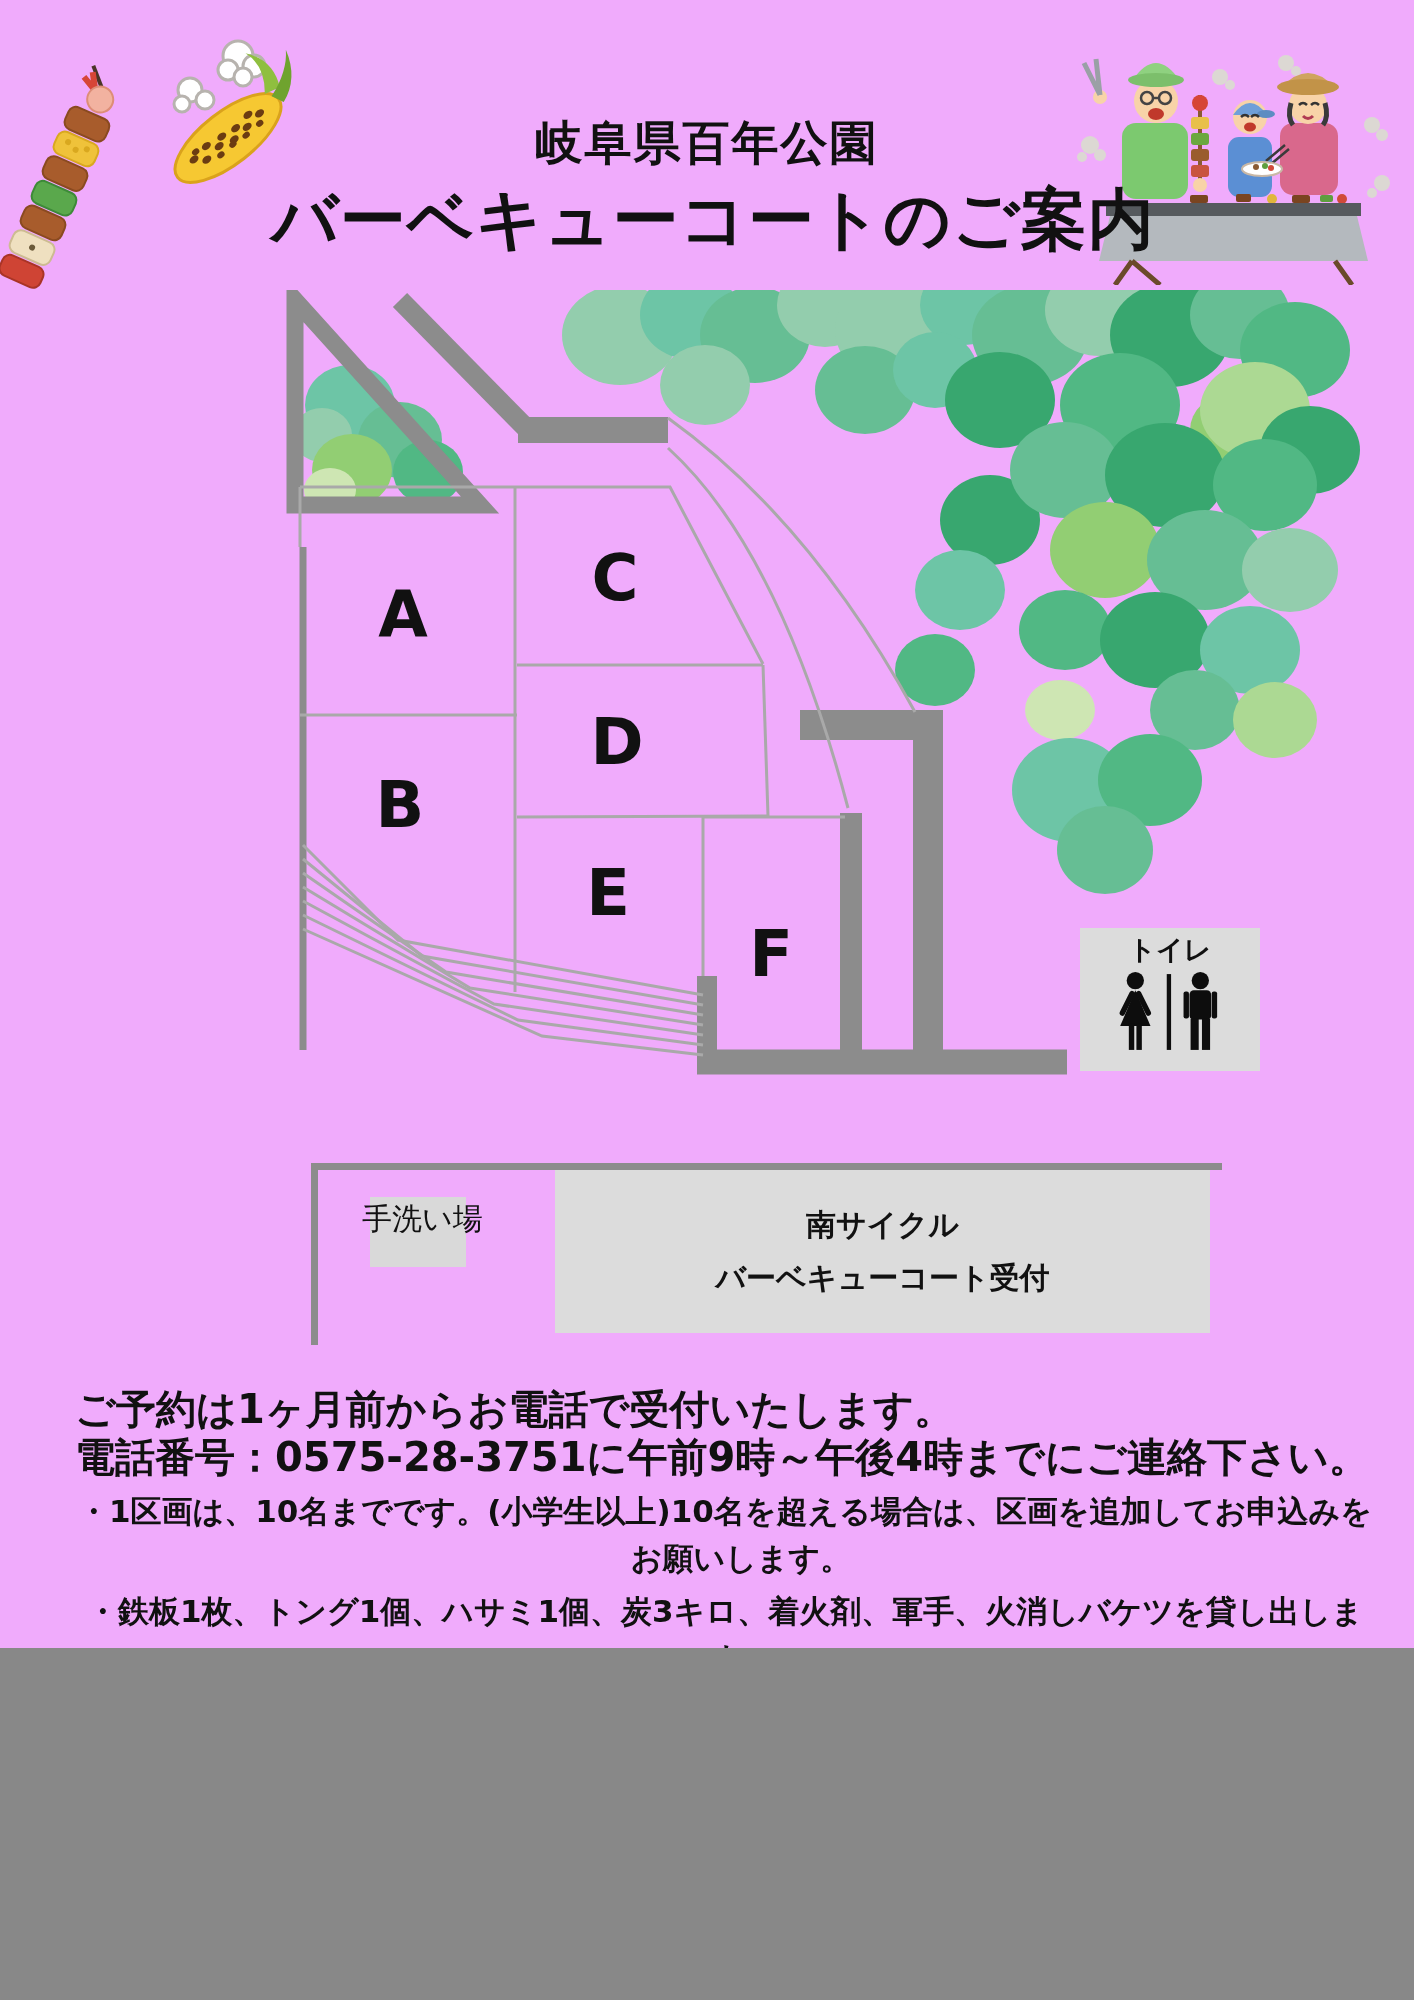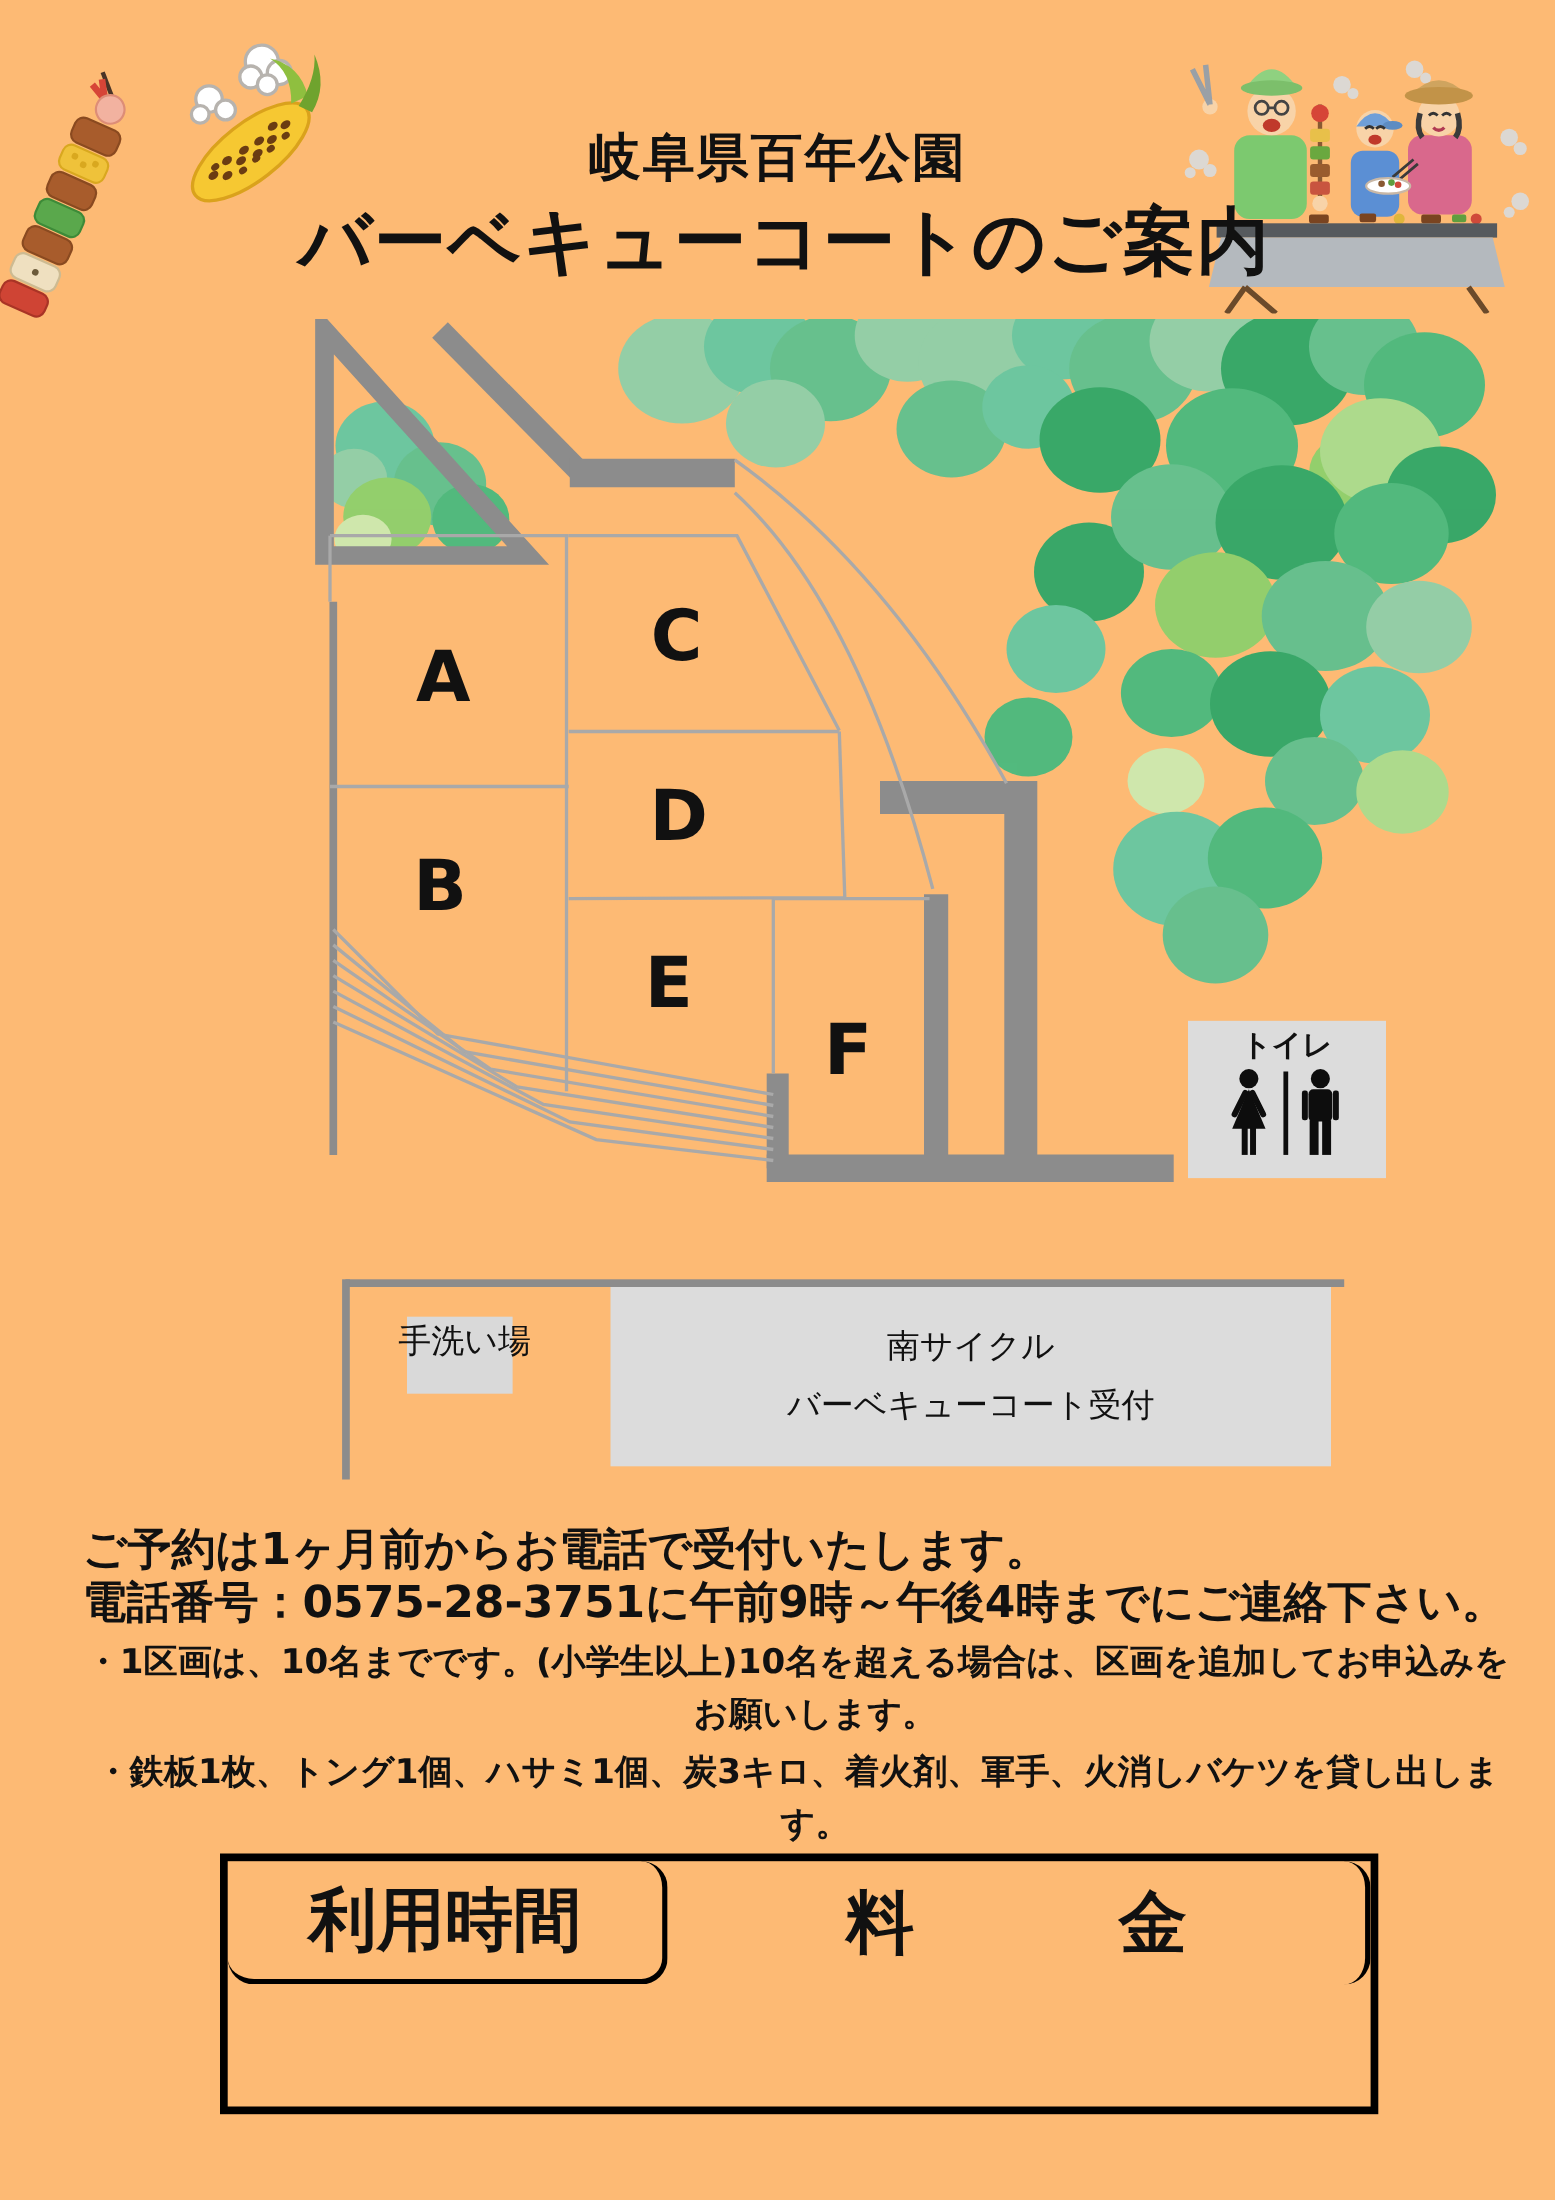--- a/index.html
+++ b/index.html
@@ -1,18 +1,18 @@
 <!DOCTYPE html>
 <html><head>
 <meta charset="utf-8">
 <style>
   html,body{margin:0;padding:0;background:#888;}
   .page{
-    position:relative; width:1414px; height:2000px; margin:0 auto;
-    background:#fdba74; overflow:hidden;
+    position:relative; width:1414px; height:1648px; margin:0 auto;
+    background:#f0abfc; overflow:hidden;
     font-family:"DejaVu Sans", sans-serif; color:#111;
   }
   .abs{position:absolute;}
   .park-name{
     top:112px; left:0; width:1414px; text-align:center;
     font-size:47px; font-weight:bold; letter-spacing:2px;
   }
   .main-title{
     top:175px; left:6px; width:1414px; text-align:center;
     font-size:66px; font-weight:bold; letter-spacing:1px;
@@ -23,21 +23,21 @@
   }
   .toilet-label{font-size:27px; font-weight:bold; margin-top:4px;}
   .sep-line-h{left:314px; top:1163px; width:908px; height:7px; background:#8c8c8c;}
   .sep-line-v{left:311px; top:1163px; width:7px; height:182px; background:#8c8c8c;}
   .handwash-box{left:370px; top:1197px; width:96px; height:70px; background:#d9d9d9;}
   .handwash-label{left:362px; top:1199px; font-size:30px; font-weight:normal;}
   .reception-box{
     left:555px; top:1170px; width:655px; height:163px; background:#dcdcdc;
     display:flex; flex-direction:column; align-items:center; justify-content:center;
   }
-  .reception-box div{font-size:30px; font-weight:normal; line-height:1.75;}
+  .reception-box div{font-size:30px; font-weight:bold; line-height:1.75;}
   .notes{left:75px; top:1385px; width:1300px;}
   .note-line{font-size:40px; font-weight:bold; line-height:1.2;}
   .note-bullet{
     font-size:31px; font-weight:bold; line-height:1.5; margin-top:7px;
     padding-left:32px; text-indent:-32px;text-align:center;
   }
   .info-table{
     left:200px; top:1685px; width:1053px; height:237px;
     border:7px solid #000; box-sizing:border-box;
     display:grid; grid-template-columns:400px 1fr; grid-template-rows:1fr 1fr;

